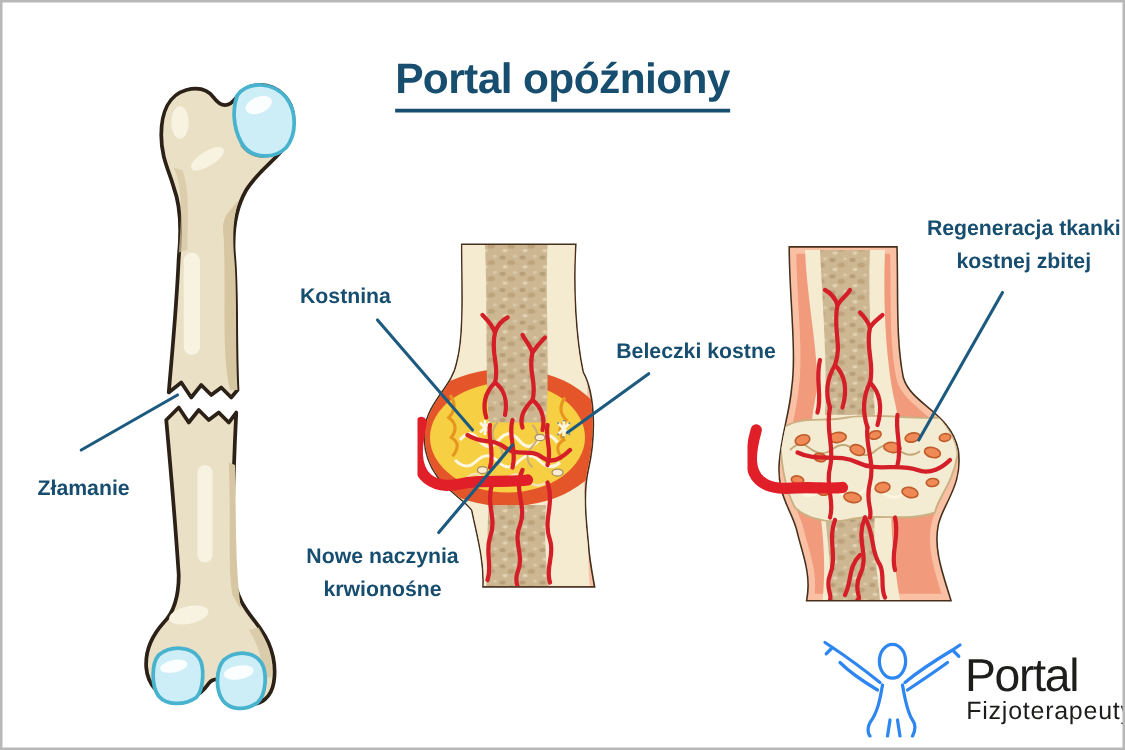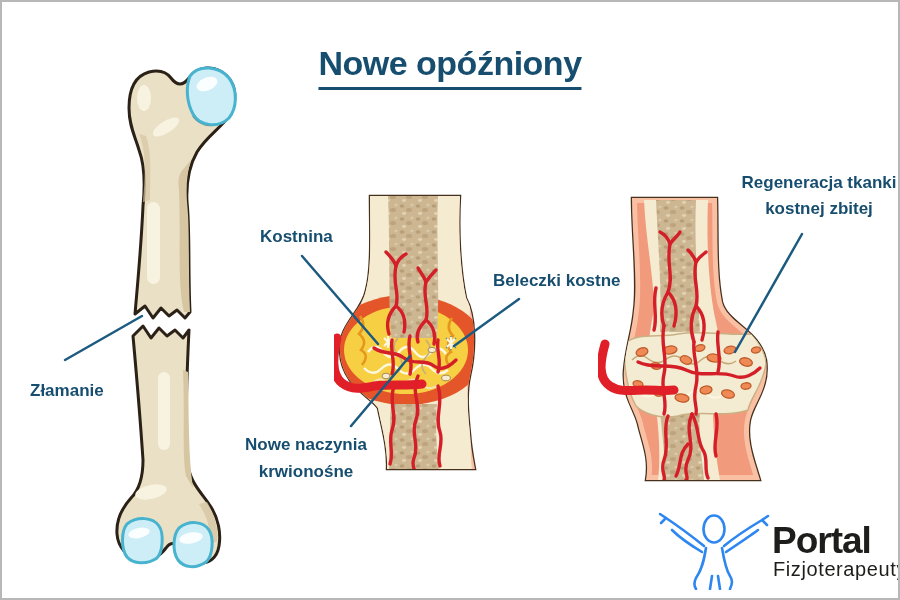--- a/index.html
+++ b/index.html
@@ -13,35 +13,35 @@
     position:absolute;top:42px;left:50%;transform:translateX(-50%);
     font-size:34px;font-weight:700;color:#174e6f;letter-spacing:-0.5px;
     padding-bottom:4px;border-bottom:3px solid #174e6f;white-space:nowrap;
   }
   .lbl{
     position:absolute;font-size:17px;font-weight:700;color:#174e6f;
     line-height:26px;
   }
   .lbl.center{text-align:center;}
   .logo-brand{
-    position:absolute;left:770px;top:518px;font-size:37px;font-weight:700;
+    position:absolute;left:770px;top:518px;font-size:37px;font-weight:400;
     color:#1d1d1b;letter-spacing:-1px;
   }
   .logo-sub{
     position:absolute;left:771px;top:556px;font-size:20px;font-weight:400;
     color:#1d1d1b;letter-spacing:0.6px;
   }
   svg{display:block;}
 </style>
 </head>
 <body>
 
 <div class="page">
 
-  <div class="title">Nowe opóźniony</div>
+  <div class="title">Portal opóźniony</div>
 
   <svg class="abs" style="left:85px;top:28px" width="170" height="540" viewBox="0 0 170 540">
 
     <path d="M62,42 C48,46 42,60 42,78 C42,96 48,106 52,120 C58,136 58,156 56,176
              C54,220 50,260 48,284 L58,276 L66,288 L74,278 L82,286 L90,280 L98,288 L103,282
              C101,240 103,200 100,172 C99,152 102,136 110,122 C120,106 134,98 142,86
              C150,72 150,56 140,46 C128,34 110,36 102,48 C96,56 90,56 84,48 C78,40 70,40 62,42 Z" fill="#eae0c6" stroke="#2b2117" stroke-width="3" stroke-linejoin="round"></path>
 
     <path d="M92,160 C94,214 90,252 97,282 L103,282 C101,240 103,200 100,172 C99,156 100,142 104,130 L94,142 C91,148 91,152 92,160 Z" fill="#d6c6a2"></path>
     <path d="M52,104 C60,122 58,150 56,172 L63,170 C63,148 65,122 59,106 Z" fill="#d6c6a2" opacity="0.7"></path>
@@ -210,21 +210,21 @@
     <g stroke="#1c5a80" stroke-width="2.5" stroke-linecap="round">
       <line x1="63" y1="358" x2="140" y2="314"></line>
       <line x1="300" y1="254" x2="376" y2="342"></line>
       <line x1="517" y1="297" x2="452" y2="344"></line>
       <line x1="349" y1="424" x2="408" y2="354"></line>
       <line x1="800" y1="232" x2="733" y2="350"></line>
     </g>
   </svg>
 
   <div class="lbl" style="left:28px;top:376px">Złamanie</div>
-  <div class="lbl" style="left:258px;top:222px">Kostnina</div>
+  <div class="lbl" style="left:238px;top:222px">Kostnina</div>
   <div class="lbl center" style="left:229px;top:429px;width:150px;line-height:27px">Nowe naczynia krwionośne</div>
   <div class="lbl" style="left:491px;top:266px">Beleczki kostne</div>
   <div class="lbl center" style="left:732px;top:168px;width:170px">Regeneracja tkanki kostnej zbitej</div>
 
   <div>
     <svg class="abs" style="left:656px;top:510px" width="112" height="78" viewBox="0 0 112 78">
       <g fill="none" stroke="#2e86f0" stroke-width="2.6" stroke-linecap="round">
         <ellipse cx="56" cy="17" rx="10.5" ry="13.5"></ellipse>
         <path d="M46,34 C36,26 20,14 8,6 M8,6 L2,2 M8,6 L3,11"></path>
         <path d="M44,40 C34,34 22,26 14,18"></path>

